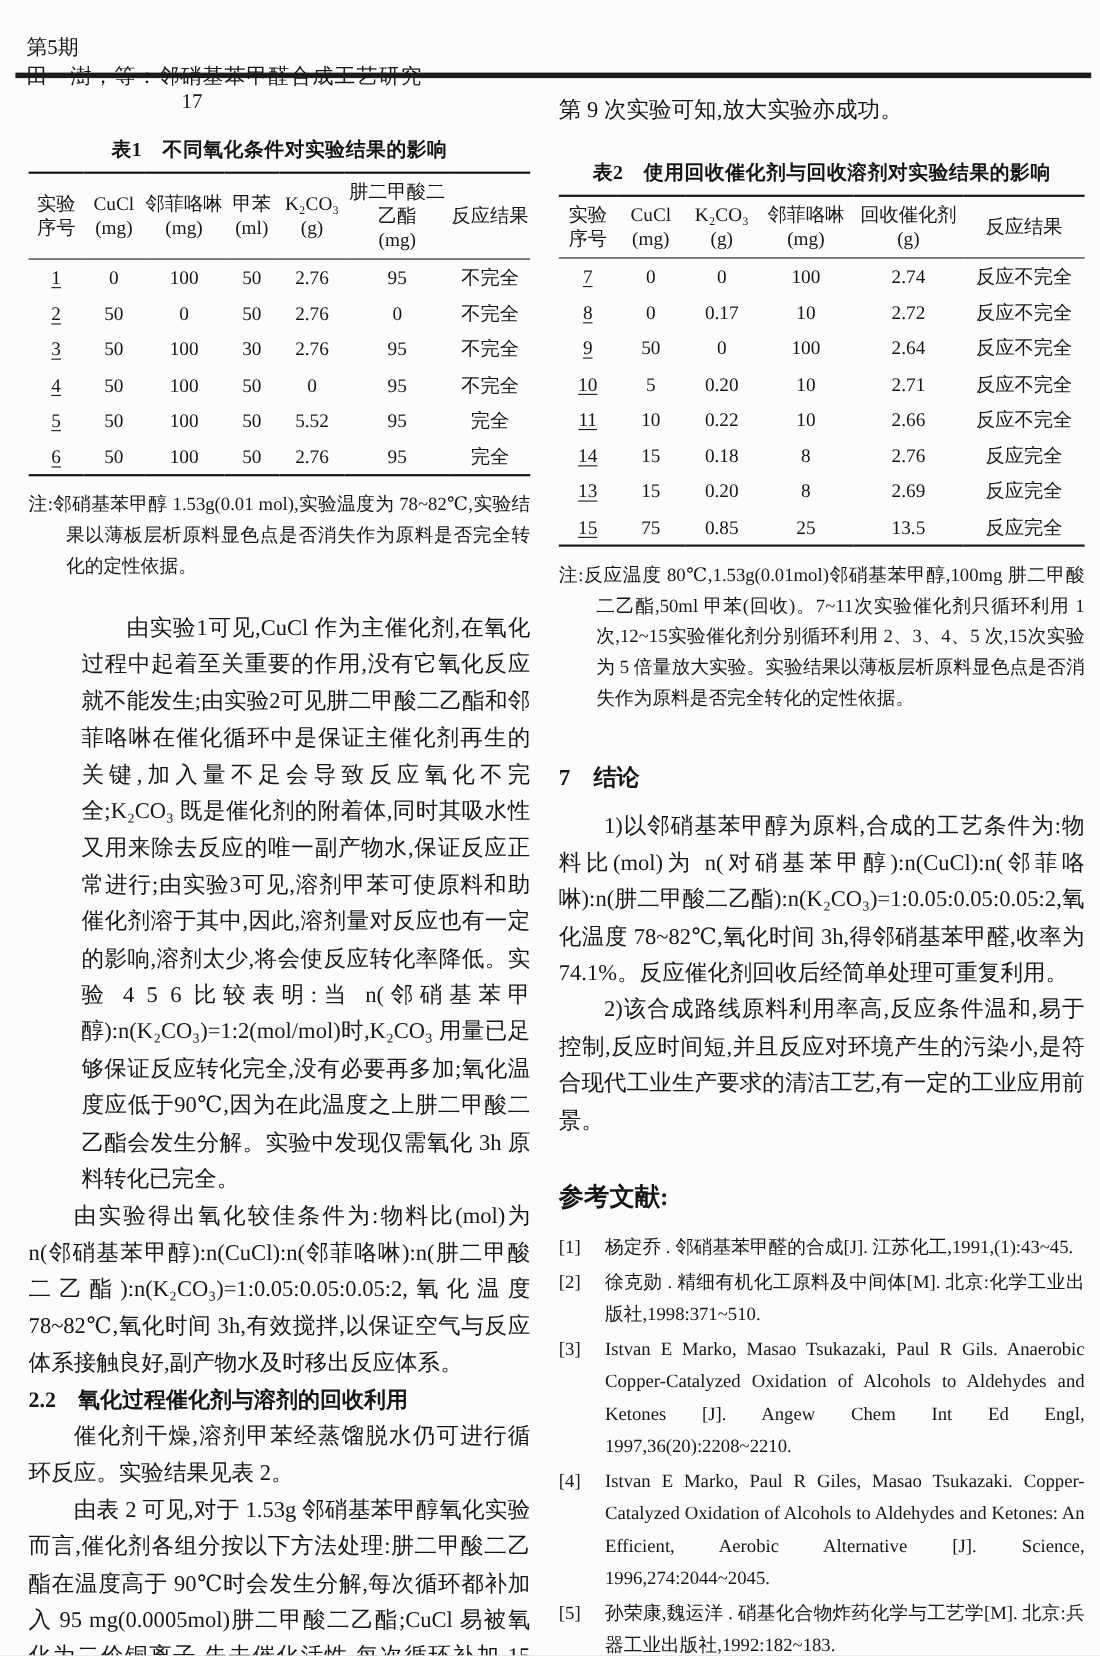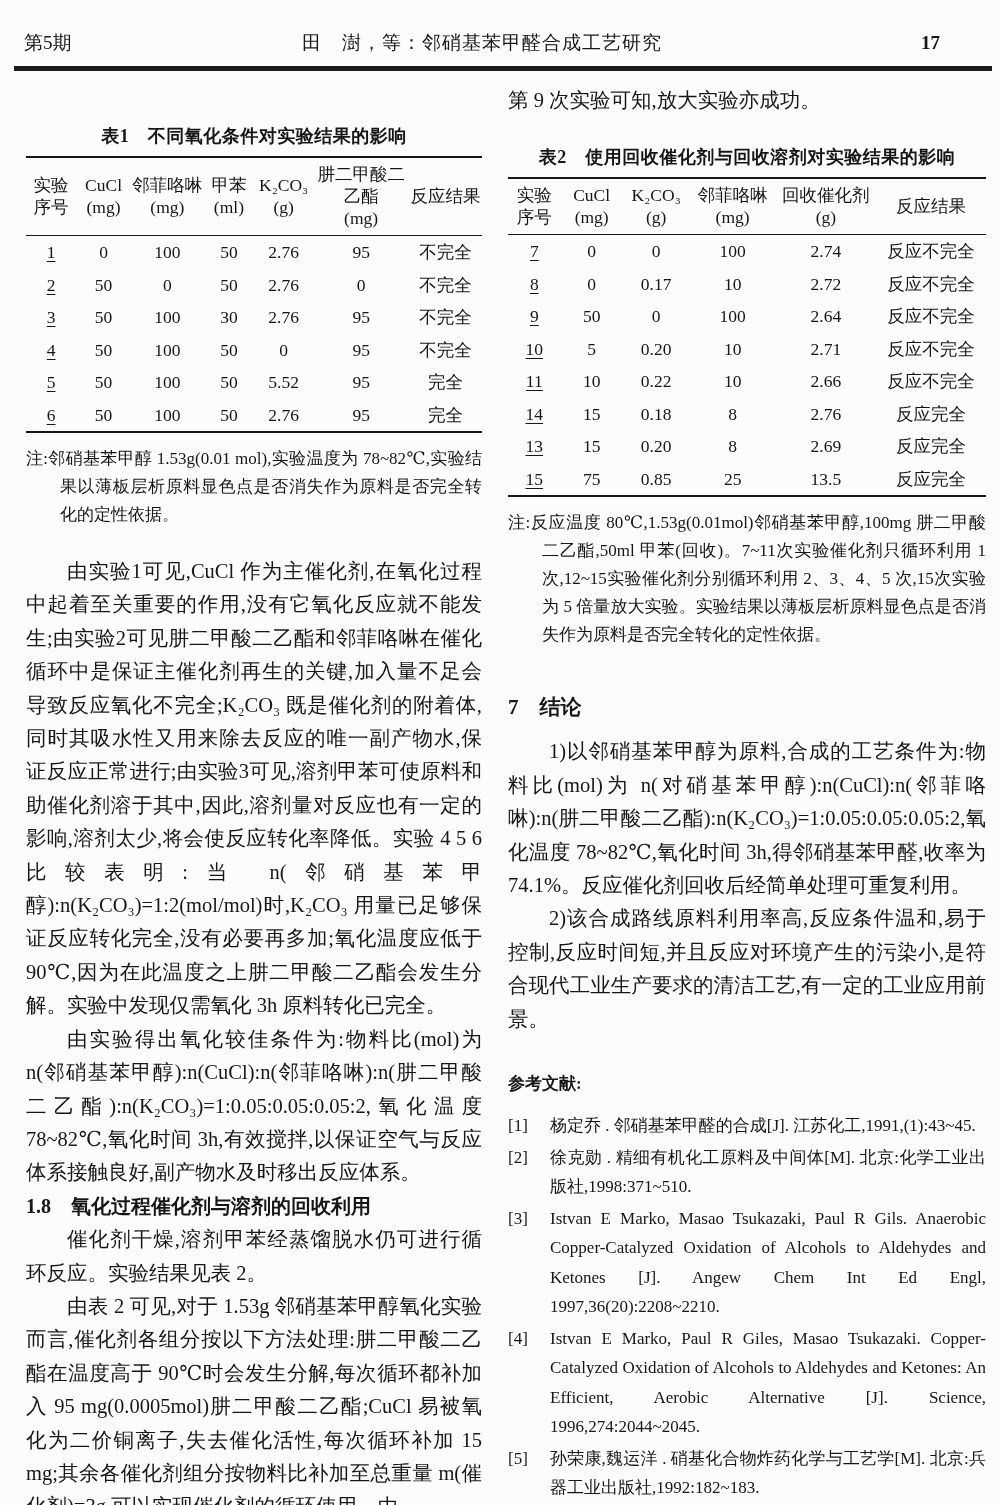--- a/index.html
+++ b/index.html
@@ -10,24 +10,25 @@
     background:#fcfcfa;
     color:#161616;
     font-family:"Liberation Serif","DejaVu Serif",serif;
     overflow:hidden;
   }
   
   .page-header {
     position:absolute; top:30px; left:24px; right:24px;
     display:flex; align-items:baseline;
     font-size:19px;
+    flex-direction:column;
   }
   .ph-issue { width:160px; }
   .ph-title { flex:1; text-align:center; letter-spacing:1px; }
-  .ph-page  { width:160px; text-align:right; padding-right:36px;font-weight:bold; }
+  .ph-page  { width:160px; text-align:right; padding-right:36px; }
   .header-rule {
     position:absolute; top:66px; left:14px; right:8px;
     height:5px; background:#1b1b1b;
   }
   
   .col-left  { position:absolute; left:26px;  top:104px; width:456px; }
   .col-right { position:absolute; left:508px; top:84px;  width:478px; }
 
   
   .para {
@@ -75,29 +76,29 @@
   .t2 th:nth-child(5){width:21%} .t2 th:nth-child(6){width:23%}
   .t2 td { padding:3px 0; line-height:23px; }
   
   .tbl-note {
     font-size:17px; line-height:28px;
     text-align:justify;
     padding-left:2em; text-indent:-2em;
     margin:12px 0 0 0;
   }
   
-  .refs-heading { font-size:17px; font-weight:bold; margin:36px 0 16px 0; }
+  .refs-heading { font-size:23px; font-weight:bold; margin:36px 0 16px 0; }
   .ref-item {
     position:relative; padding-left:42px;
     font-size:17px; line-height:29.5px;
     text-align:justify; margin-bottom:2px;
   }
   .ref-label { position:absolute; left:0; top:0; }
   
-  .mt-intro-gap { margin-top:26px; }
+  .mt-intro-gap { margin-top:26px;margin-left:48px; }
   .mt-para-gap  { margin-top:28px; }
 </style>
 </head>
 <body>
 
 <div class="page">
 
   <div class="page-header">
     <span class="ph-issue">第5期</span>
     <span class="ph-title">田　澍，等：邻硝基苯甲醛合成工艺研究</span>
@@ -193,21 +194,21 @@
             <td>2.76</td>
             <td>95</td>
             <td>完全</td>
           </tr>
         </tbody>
       </table>
     <p class="tbl-note">注:邻硝基苯甲醇 1.53g(0.01 mol),实验温度为 78~82℃,实验结果以薄板层析原料显色点是否消失作为原料是否完全转化的定性依据。</p>
 
     <p class="para mt-intro-gap">由实验1可见,CuCl 作为主催化剂,在氧化过程中起着至关重要的作用,没有它氧化反应就不能发生;由实验2可见肼二甲酸二乙酯和邻菲咯啉在催化循环中是保证主催化剂再生的关键,加入量不足会导致反应氧化不完全;K₂CO₃ 既是催化剂的附着体,同时其吸水性又用来除去反应的唯一副产物水,保证反应正常进行;由实验3可见,溶剂甲苯可使原料和助催化剂溶于其中,因此,溶剂量对反应也有一定的影响,溶剂太少,将会使反应转化率降低。实验 4 5 6 比较表明:当 n(邻硝基苯甲醇):n(K₂CO₃)=1:2(mol/mol)时,K₂CO₃ 用量已足够保证反应转化完全,没有必要再多加;氧化温度应低于90℃,因为在此温度之上肼二甲酸二乙酯会发生分解。实验中发现仅需氧化 3h 原料转化已完全。</p>
     <p class="para">由实验得出氧化较佳条件为:物料比(mol)为 n(邻硝基苯甲醇):n(CuCl):n(邻菲咯啉):n(肼二甲酸二乙酯):n(K₂CO₃)=1:0.05:0.05:0.05:2,氧化温度 78~82℃,氧化时间 3h,有效搅拌,以保证空气与反应体系接触良好,副产物水及时移出反应体系。</p>
-    <p class="sub-heading">1.8　氧化过程催化剂与溶剂的回收利用</p>
+    <p class="sub-heading">2.2　氧化过程催化剂与溶剂的回收利用</p>
     <p class="para">催化剂干燥,溶剂甲苯经蒸馏脱水仍可进行循环反应。实验结果见表 2。</p>
     <p class="para">由表 2 可见,对于 1.53g 邻硝基苯甲醇氧化实验而言,催化剂各组分按以下方法处理:肼二甲酸二乙酯在温度高于 90℃时会发生分解,每次循环都补加入 95 mg(0.0005mol)肼二甲酸二乙酯;CuCl 易被氧化为二价铜离子,失去催化活性,每次循环补加 15 mg;其余各催化剂组分按物料比补加至总重量 m(催化剂)=3g,可以实现催化剂的循环使用。由</p>
   </div>
 
   <div class="col-right">
     <p class="para no-indent">第 9 次实验可知,放大实验亦成功。</p>
 
     <div class="tbl-caption mt-para-gap">表2　使用回收催化剂与回收溶剂对实验结果的影响</div>
     <table class="data-tbl t2">
         <thead>

